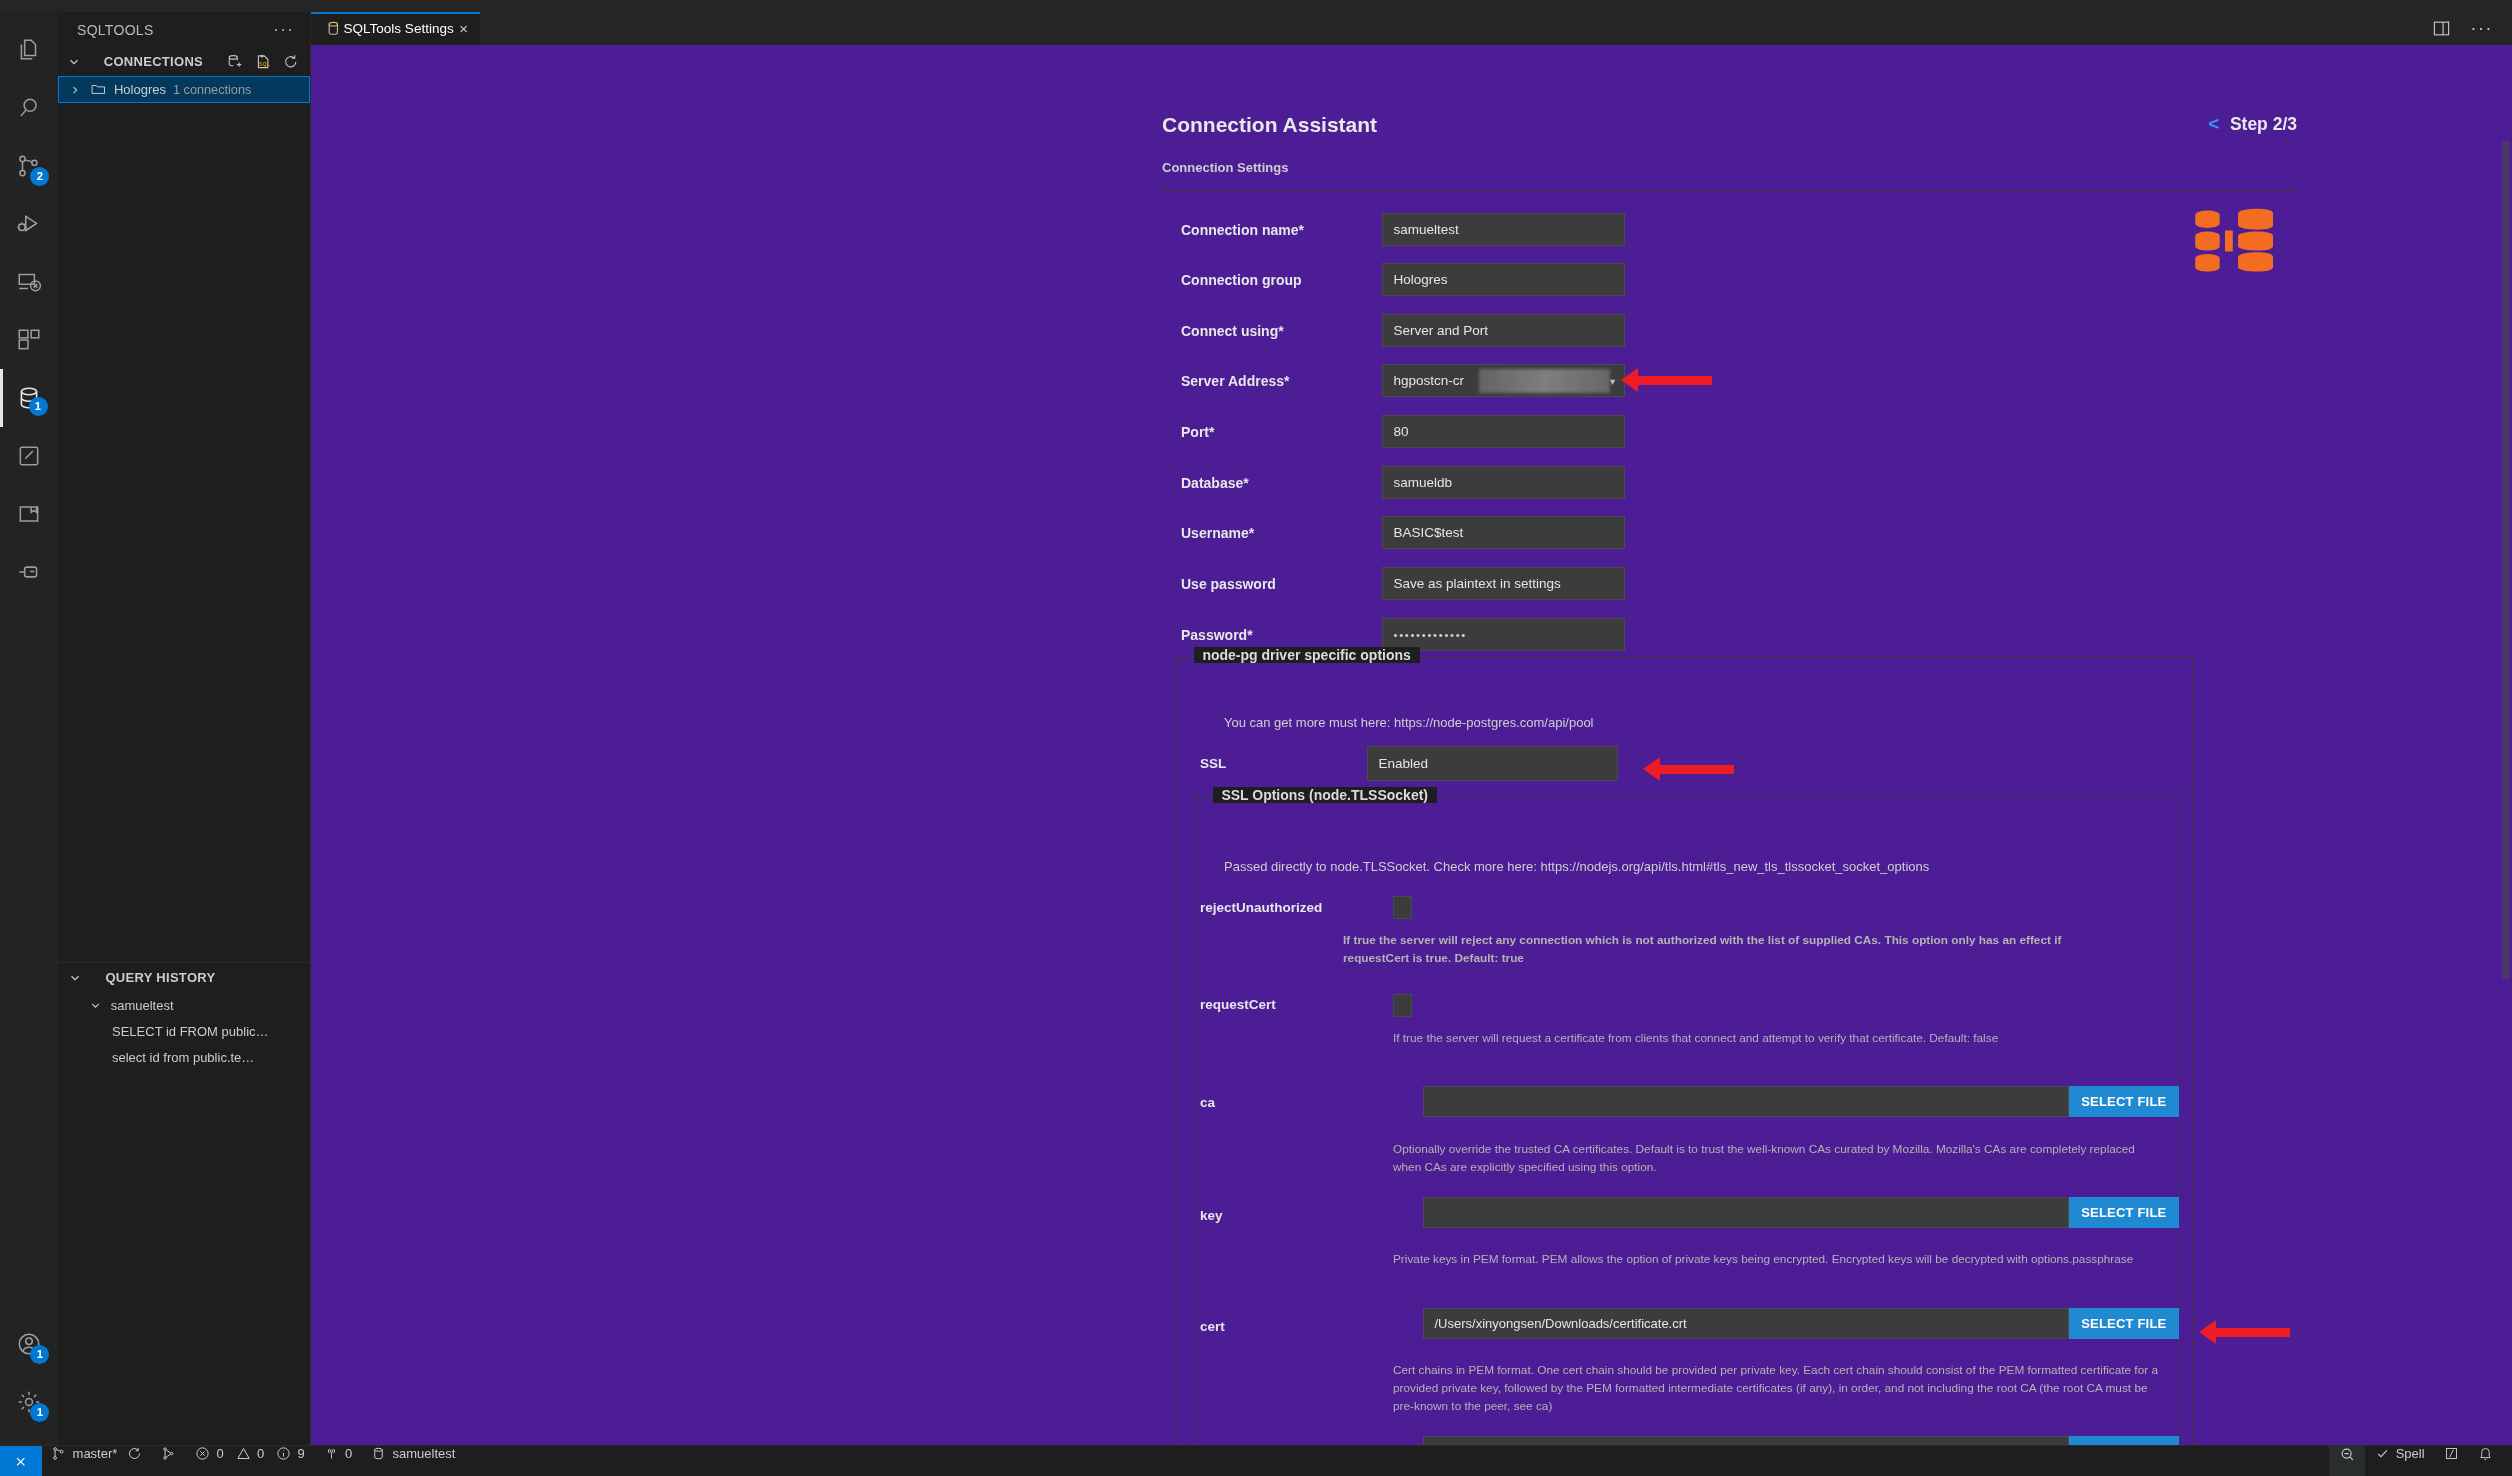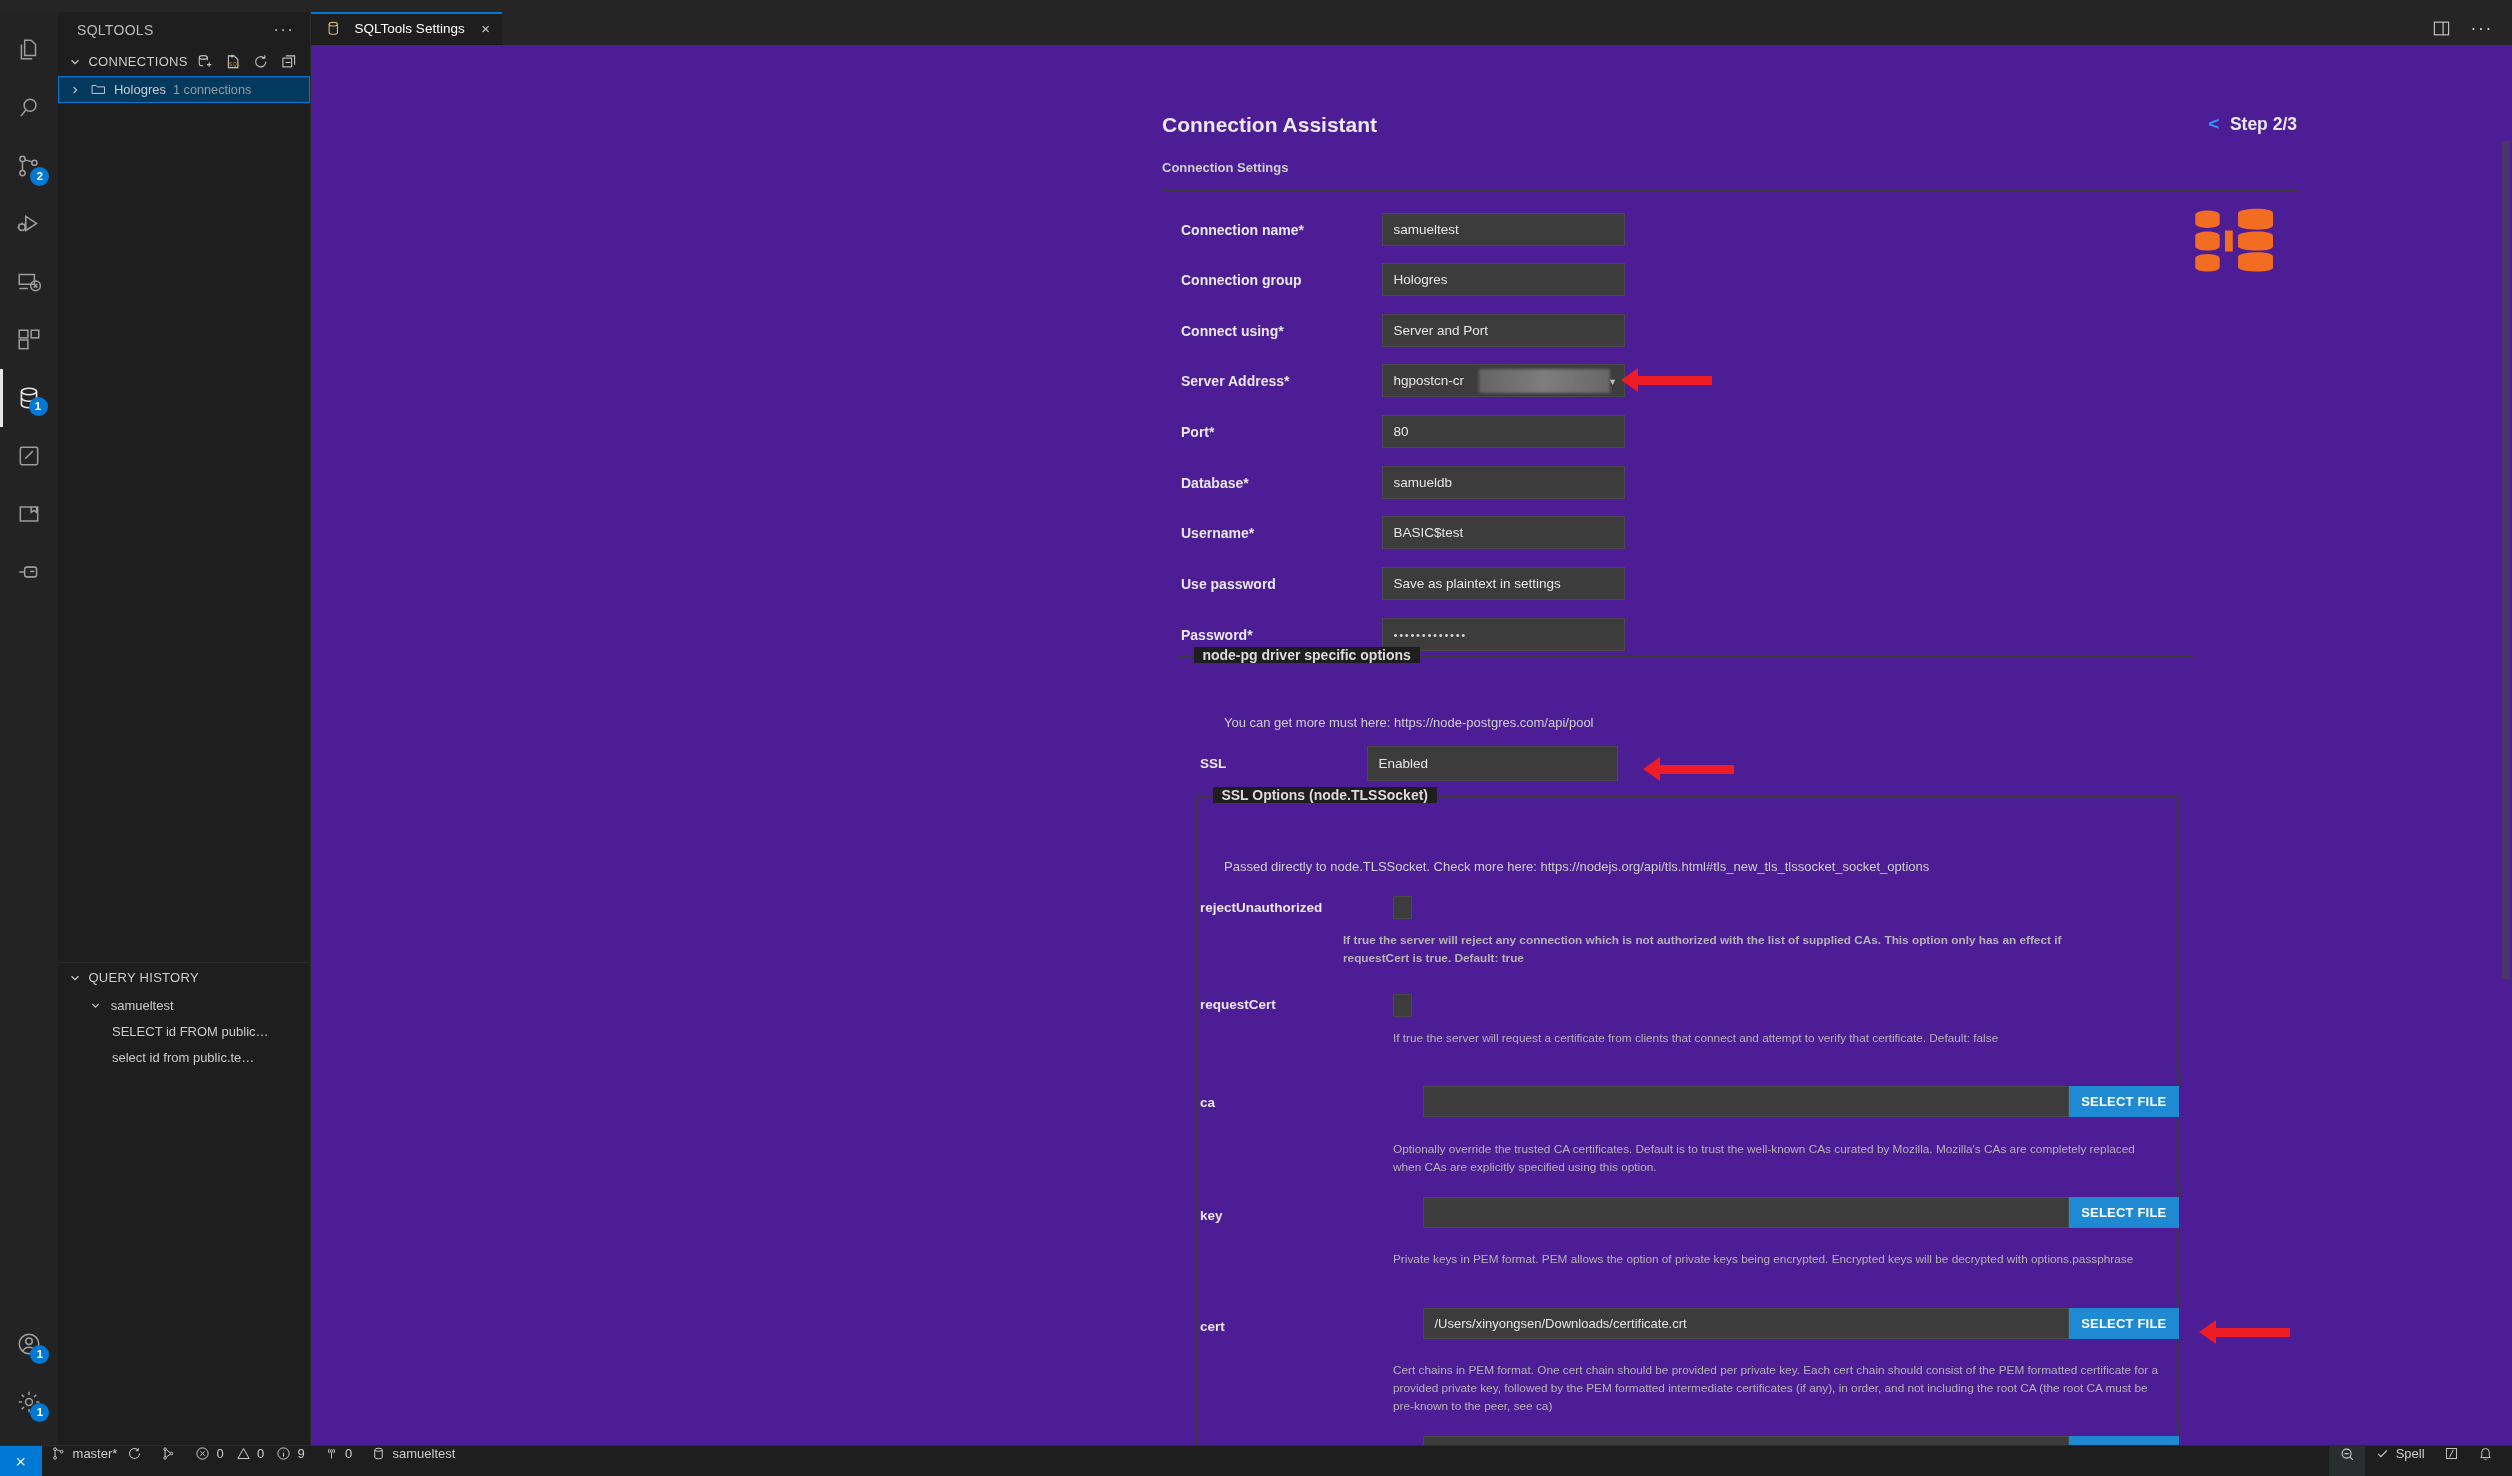--- a/index.html
+++ b/index.html
@@ -40,41 +40,41 @@
     width: 253px; flex: 0 0 253px; background:#1e1e1e;
     display:flex; flex-direction:column; border-right:0.9px solid #2b2b2b;
   }
   .sb-title {
     height: 35px; display:flex; align-items:center; justify-content:space-between;
     padding: 0 15.7px 0 19px; color:#bbbbbb; font-size:14px; letter-spacing:0.3px;
   }
   .sb-title .dots { color:#cccccc; font-size:15.7px; letter-spacing:1.7px; }
   .sb-section-header {
     height: 29px; display:flex; align-items:center; padding-left: 8.7px;
-    color:#cccccc; font-size:13px; font-weight:400; letter-spacing:0.3px;
-    gap: 6px;
+    color:#cccccc; font-size:13px; font-weight:700; letter-spacing:0.3px;
+    gap: 23px;
   }
   .sb-section-header .hdr-actions { margin-left:auto; display:flex; gap:10.5px; padding-right:12.2px; color:#c5c5c5; }
   .chev { width:15.7px; display:inline-flex; align-items:center; justify-content:center; color:#cccccc; }
   .tree-row {
     height:26px; display:flex; align-items:center; gap:7px; padding-left:8.7px;
     color:#cccccc; font-size:13px; white-space:nowrap; overflow:hidden;
   }
   .tree-row.selected { background:#04395e; border:0.9px solid #0078d4; height:27px; }
   .tree-row .muted { color:#9a9a9a; font-size:12.7px; }
   .sb-group { border-top:0.9px solid #2b2b2b; }
   .sb-spacer { flex:1 1 auto; }
   .indent1 { padding-left:30px; }
   .indent2 { padding-left:54px; }
 
   
   .editor { flex:1 1 auto; display:flex; flex-direction:column; min-width:0; background:#1e1e1e; }
   .tabbar { height:33px; background:#252526; display:flex; align-items:stretch; position:relative; }
   .tab {
-    display:flex; align-items:center; gap:13px; padding:0 12.2px 0 14px;
+    display:flex; align-items:center; gap:2px; padding:0 12.2px 0 14px;
     background:#1e1e1e; color:#ffffff; font-size:13.5px; border-right:0.9px solid #252526;
     position:relative;
   }
   .tab::before { content:""; position:absolute; left:0; right:0; top:0; height:1.7px; background:#0078d4; }
   .tab .close { color:#cccccc; font-size:15px; margin-left:3.5px; }
   .tabbar-actions { margin-left:auto; display:flex; align-items:center; gap:19px; padding-right:19px; color:#cccccc; }
 
   .webview { flex:1 1 auto; overflow:hidden; position:relative; background:#4c1d95; }
   .form-wrap { position:relative; width:100%; height:100%; }
 

